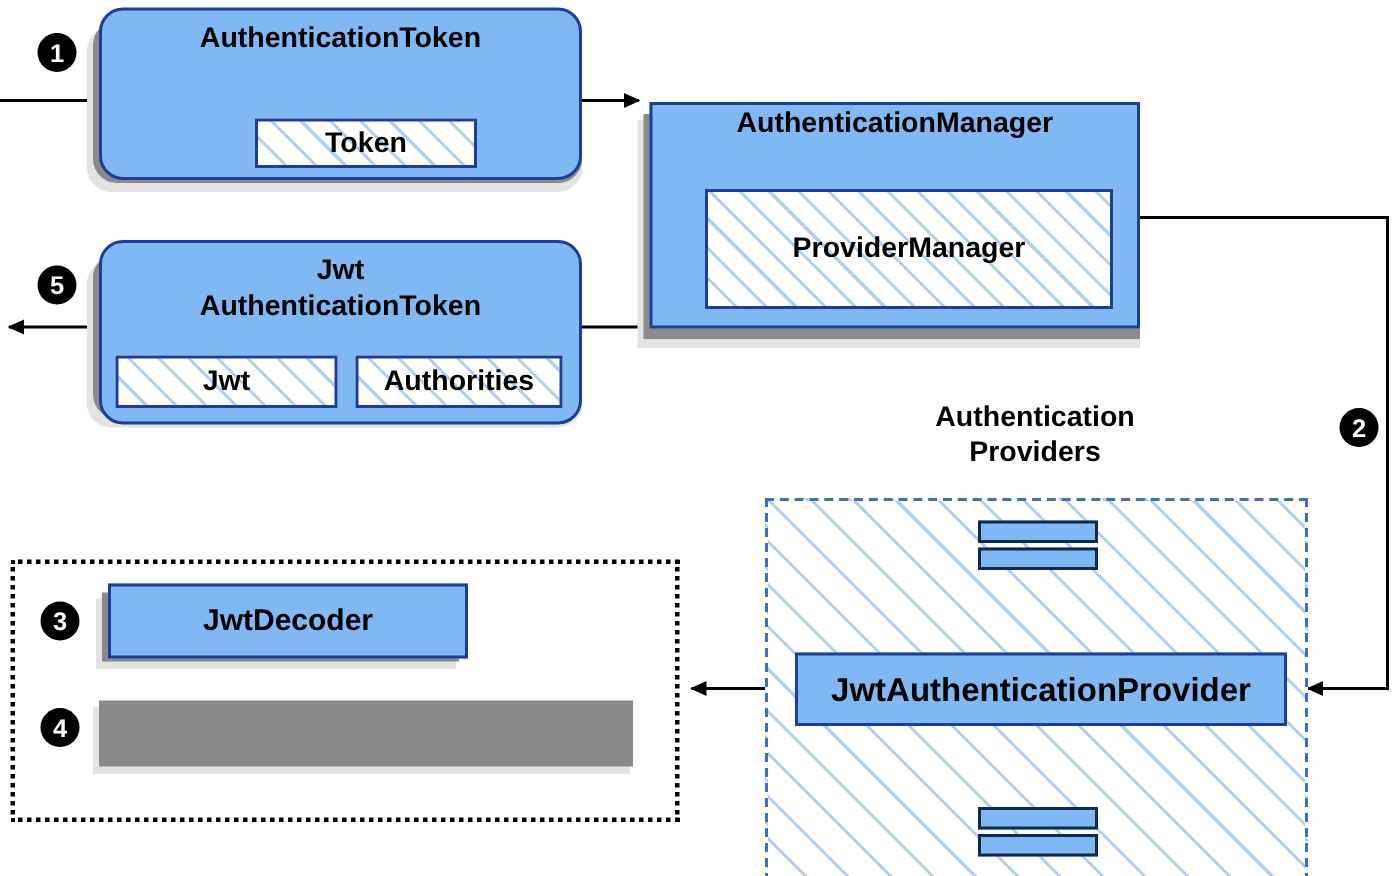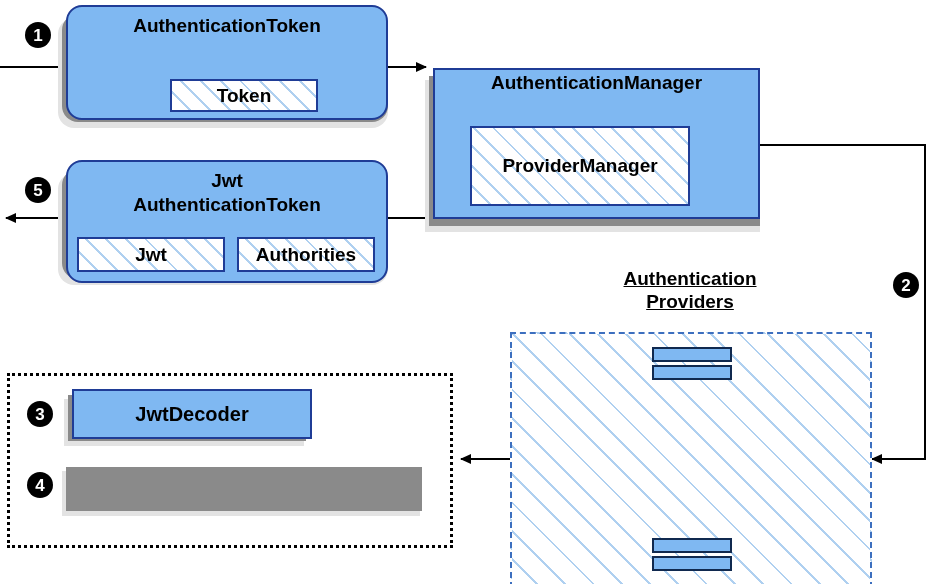--- a/index.html
+++ b/index.html
@@ -110,21 +110,20 @@
   }
 
   .title-line { display: block; }
 
   .label-free {
     position: absolute;
     font-weight: bold;
     color: #000;
     text-align: center;
     z-index: 6;
-    text-decoration: underline;
   }
 
   .smallbar {
     position: absolute;
     box-sizing: border-box;
     background: #7FB8F2;
     border: 2px solid #10294F;
     z-index: 6;
   }
 </style>
@@ -174,27 +173,30 @@
   </div>
 
   <div class="smallbar" style="left:652px; top:347px; width:80px; height:15px;"></div>
   <div class="smallbar" style="left:652px; top:365px; width:80px; height:15px;"></div>
 
   <div class="smallbar" style="left:652px; top:538px; width:80px; height:15px;"></div>
   <div class="smallbar" style="left:652px; top:556px; width:80px; height:15px;"></div>
 
   <div class="shadow shadow-light" style="left:522px; top:447px; width:336px; height:48px;"></div>
   <div class="shadow shadow-dark" style="left:526px; top:443px; width:332px; height:48px;"></div>
+  <div class="node" style="left:530px; top:435px; width:328px; height:49px; font-size:22px;">
+    <span>JwtAuthenticationProvider</span>
+  </div>
 
   <div class="shadow shadow-light" style="left:425px; top:80px; width:335px; height:152px;"></div>
   <div class="shadow shadow-dark" style="left:429px; top:76px; width:331px; height:150px;"></div>
   <div class="node" style="left:433px; top:68px; width:327px; height:151px; display:block;">
     <div style="font-size:19px; text-align:center; padding-top:2px;">AuthenticationManager</div>
   </div>
-  <div class="hatch" style="left:470px; top:126px; width:220px; height:80px; font-size:19px;">
+  <div class="hatch" style="left:470px; top:126px; width:272px; height:80px; font-size:19px;">
     <span>ProviderManager</span>
   </div>
 
   <div class="shadow shadow-light rounded" style="left:58px; top:18px; width:330px; height:110px;"></div>
   <div class="shadow shadow-dark rounded" style="left:62px; top:14px; width:326px; height:108px;"></div>
   <div class="node rounded" style="left:66px; top:5px; width:322px; height:115px; display:block;">
     <div style="font-size:19px; text-align:center; padding-top:7px; line-height:24px;">
       <span class="title-line">AuthenticationToken</span>
     </div>
   </div>

